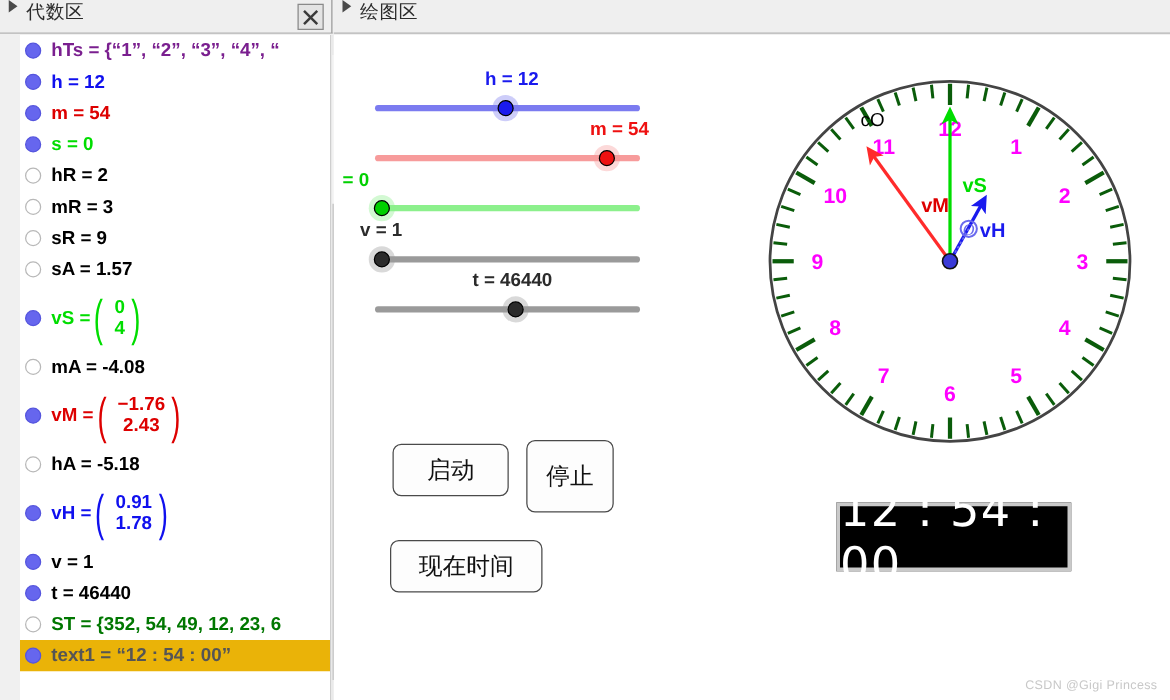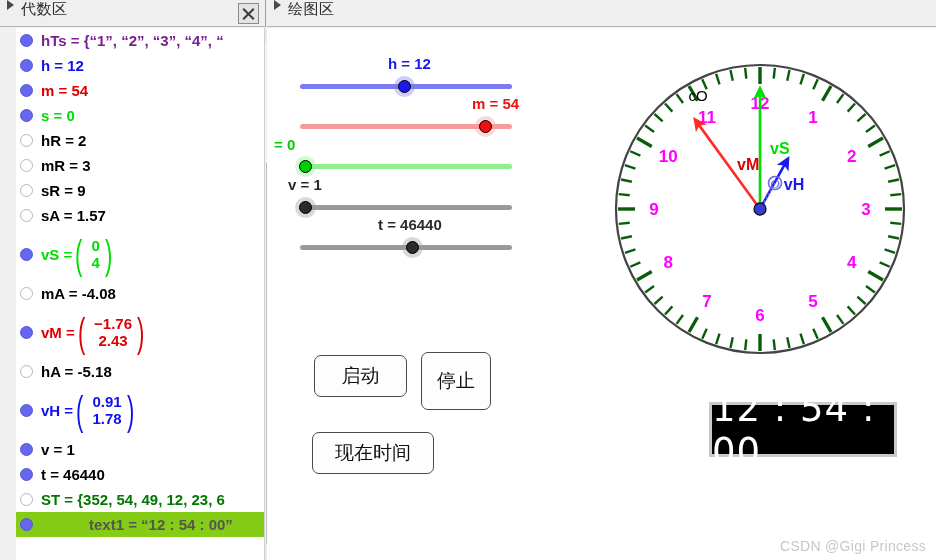--- a/index.html
+++ b/index.html
@@ -45,21 +45,21 @@
     background:#fff;border-right:1px solid #9a9a9a;
     box-sizing:border-box;overflow:hidden;margin-left:16px;
   }
   #algebra-list{position:absolute;left:0;top:0;width:248px;}
   .alg-row{
     display:flex;align-items:center;
     height:25px;padding-left:4px;box-sizing:border-box;
     white-space:nowrap;overflow:hidden;
   }
   .alg-row.tall{height:53px;}
-  .alg-row.sel{background:#84cc16;gap:48px;}
+  .alg-row.sel{background:#eab308;}
   .bullet{
     width:13px;height:13px;border-radius:50%;flex:none;margin-right:8px;
     box-sizing:border-box;
   }
   .bullet.on{background:#6666ee;border:1px solid #5555dd;}
   .bullet.off{background:#fff;border:1.5px solid #b8b8b8;}
   .alg-txt{font-size:15px;font-weight:bold;line-height:1;}
   .c-purple{color:#7a1f8f;}
   .c-blue{color:#1010ee;}
   .c-red{color:#dd0000;}
@@ -122,35 +122,34 @@
     display:flex;align-items:center;justify-content:center;
     cursor:pointer;box-sizing:border-box;
     font-family:"DejaVu Sans","Liberation Sans",sans-serif;
   }
 
   
   #digital-display{
     position:absolute;background:#000;border:3px solid #c9c9c9;
     display:flex;align-items:center;justify-content:center;
     box-sizing:border-box;
-    margin-left:40px;
   }
   #digital-text{
     color:#fff;font-size:37px;letter-spacing:1px;
     font-family:"DejaVu Sans","Liberation Sans",sans-serif;
   }
 
   
   #clock-svg{position:absolute;}
   .numeral{fill:#ff00ff;font-size:17px;font-weight:bold;font-family:"Liberation Sans",sans-serif;}
   .veclabel{font-size:16px;font-weight:bold;font-family:"Liberation Sans",sans-serif;}
 
   #watermark{
     position:absolute;right:10px;bottom:6px;
-    font-size:14px;color:#c8c8c8;letter-spacing:.3px;
+    font-size:10px;color:#c8c8c8;letter-spacing:.3px;
   }
 </style>
 </head>
 <body>
 
 <div id="app">
 
   <div class="titlebar" id="algebra-titlebar">
     <div class="tri"></div>
     <span class="ttl">代数区</span>

